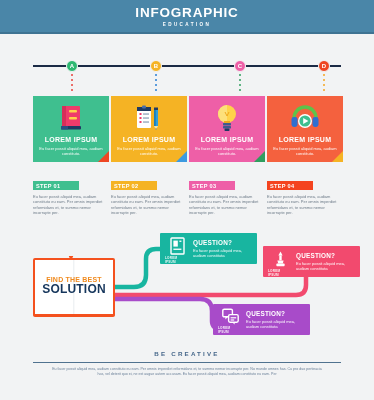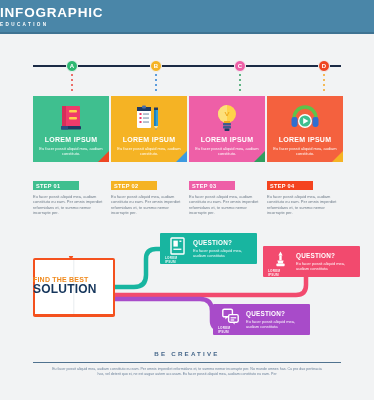--- a/index.html
+++ b/index.html
@@ -29,20 +29,21 @@
     height: 32px;
     background: #4a86a8;
     border-bottom: 2px solid #3d7characters;
   }
   .header-inner {
     position: absolute;
     left: 0; top: 0;
     width: 374px; height: 32px;
     display: flex;
     flex-direction: column;
+    align-items: center;
     justify-content: center;
   }
   .header-title {
     color: #ffffff;
     font-size: 13.5px;
     font-weight: bold;
     letter-spacing: 0.8px;
     line-height: 14px;
     font-family: "Liberation Sans", sans-serif;
   }
@@ -194,20 +195,21 @@
     left: 50%; top: 256px;
     width: 5px; height: 4px;
     background: #f4511e;
     transform: translateX(-50%);
     clip-path: polygon(0 0, 100% 0, 50% 100%);
   }
   .book-text {
     position: absolute;
     left: 33px; top: 276px;
     width: 82px;
+    text-align: center;
   }
   .book-line1 {
     color: #f08a1e;
     font-size: 7px;
     font-weight: bold;
     letter-spacing: 0.2px;
   }
   .book-line2 {
     color: #16365c;
     font-size: 12px;

